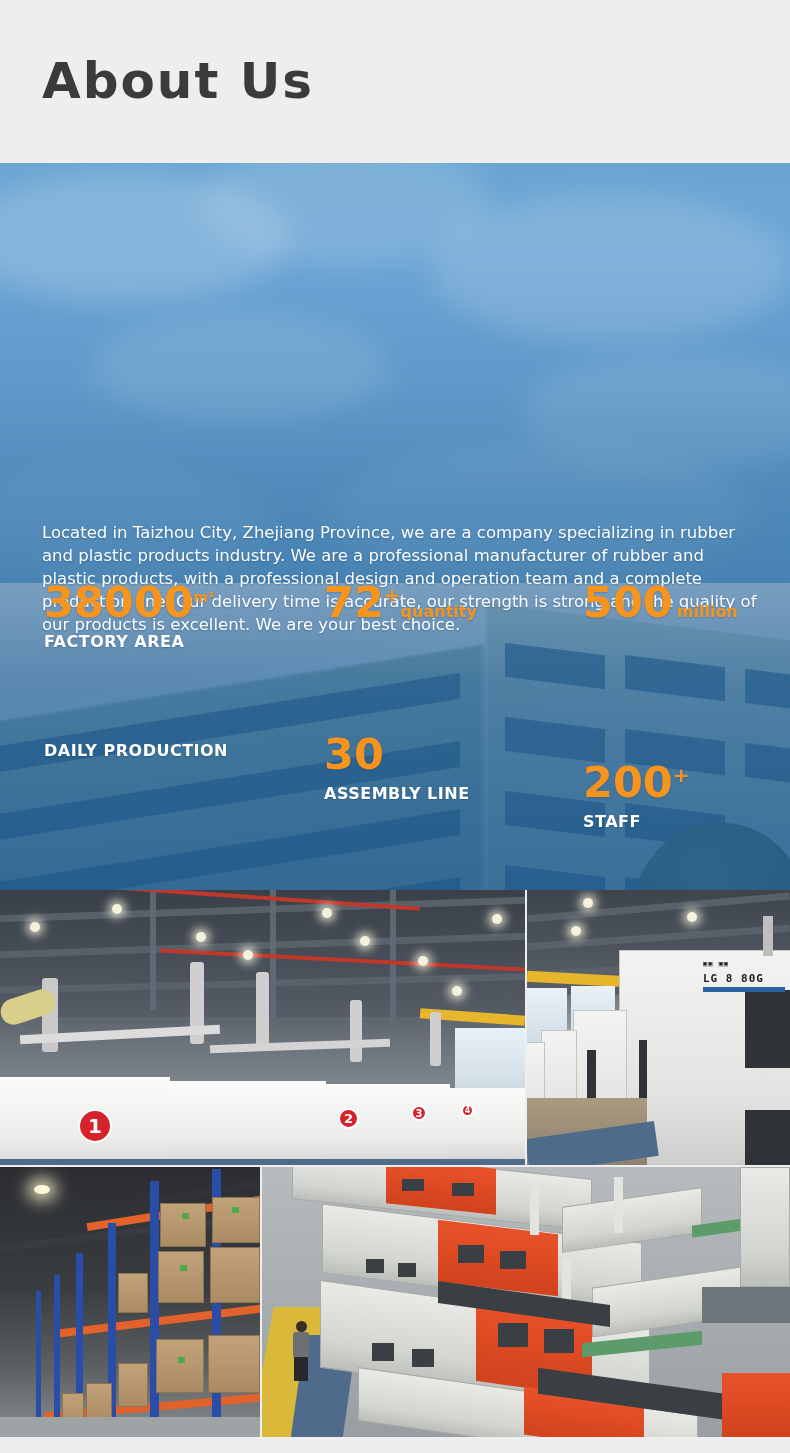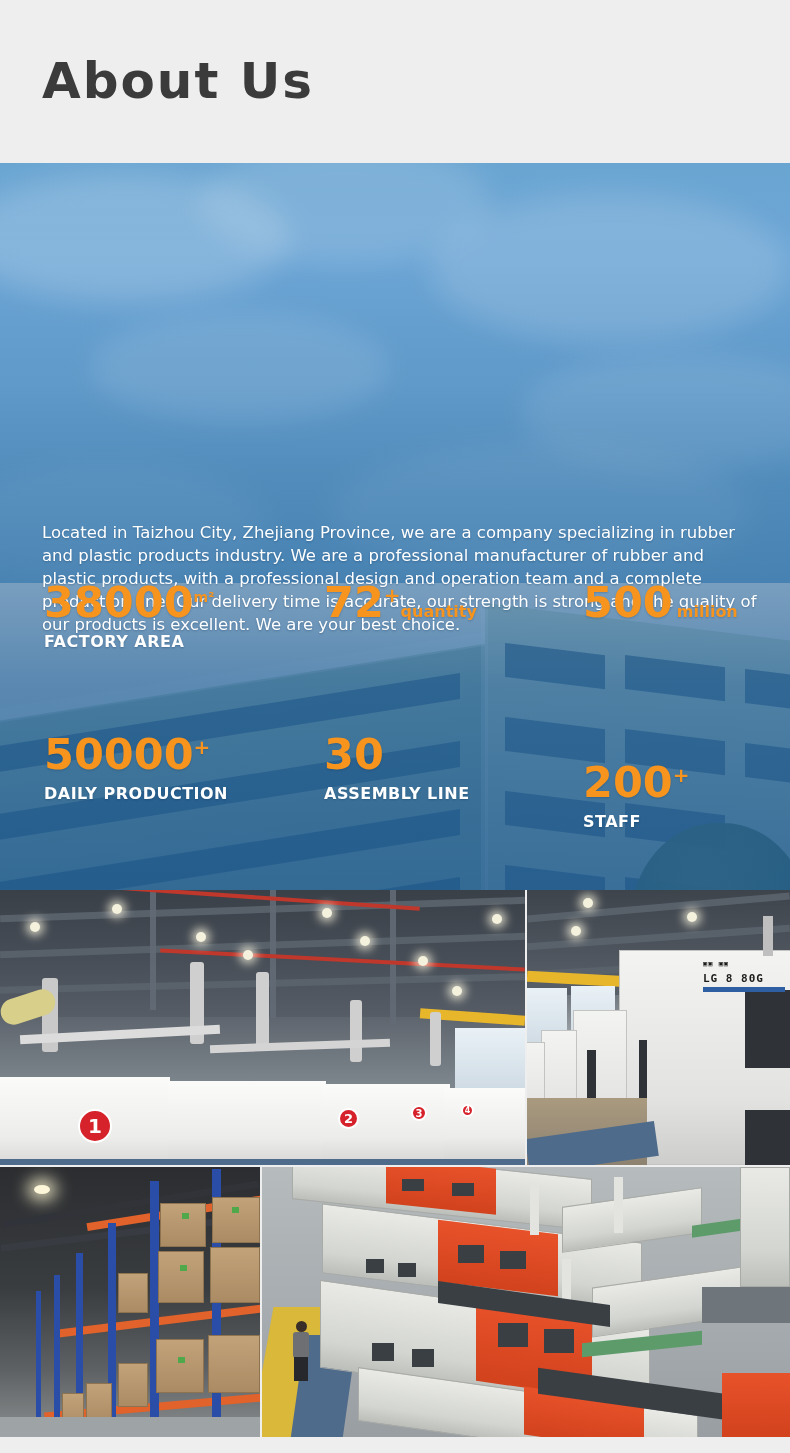--- a/index.html
+++ b/index.html
@@ -276,21 +276,20 @@
 
         <div class="stat s2">
           <div class="stat-value"><span>72</span><span class="stat-plus">+</span><span class="stat-unit">quantity</span></div>
         </div>
 
         <div class="stat s3">
           <div class="stat-value"><span>500</span><span class="stat-unit" style="margin-left:4px;">million</span></div>
         </div>
 
         <div class="stat s4">
-          <div class="stat-value"><span>50000</span><span class="stat-plus">+</span></div>
           <div class="stat-label">DAILY PRODUCTION</div>
         </div>
 
         <div class="stat s5">
           <div class="stat-value"><span>30</span><span class="stat-plus"></span></div>
           <div class="stat-label">ASSEMBLY LINE</div>
         </div>
 
         <div class="stat s6">
           <div class="stat-value"><span>200</span><span class="stat-plus">+</span></div>

